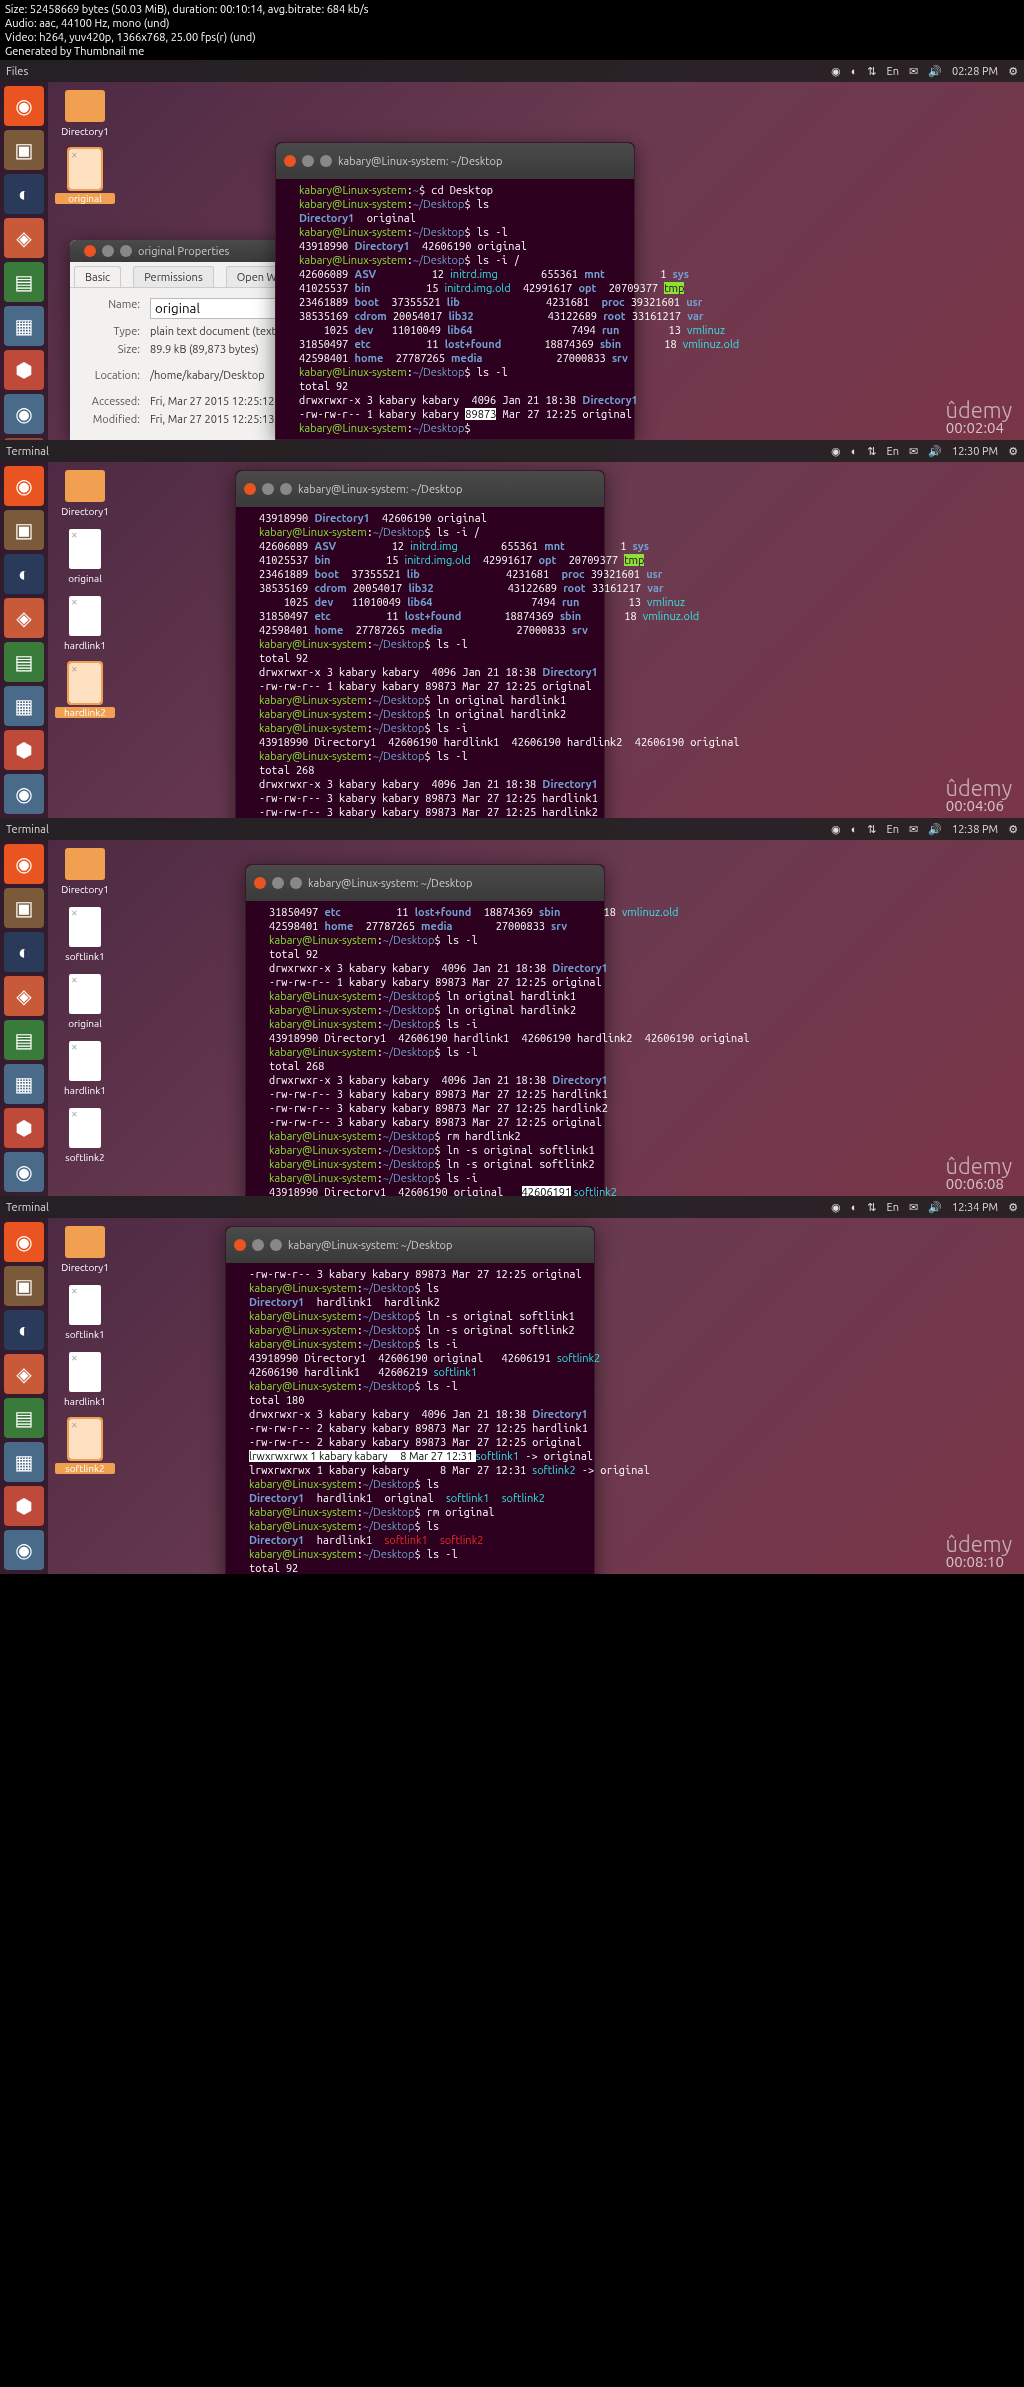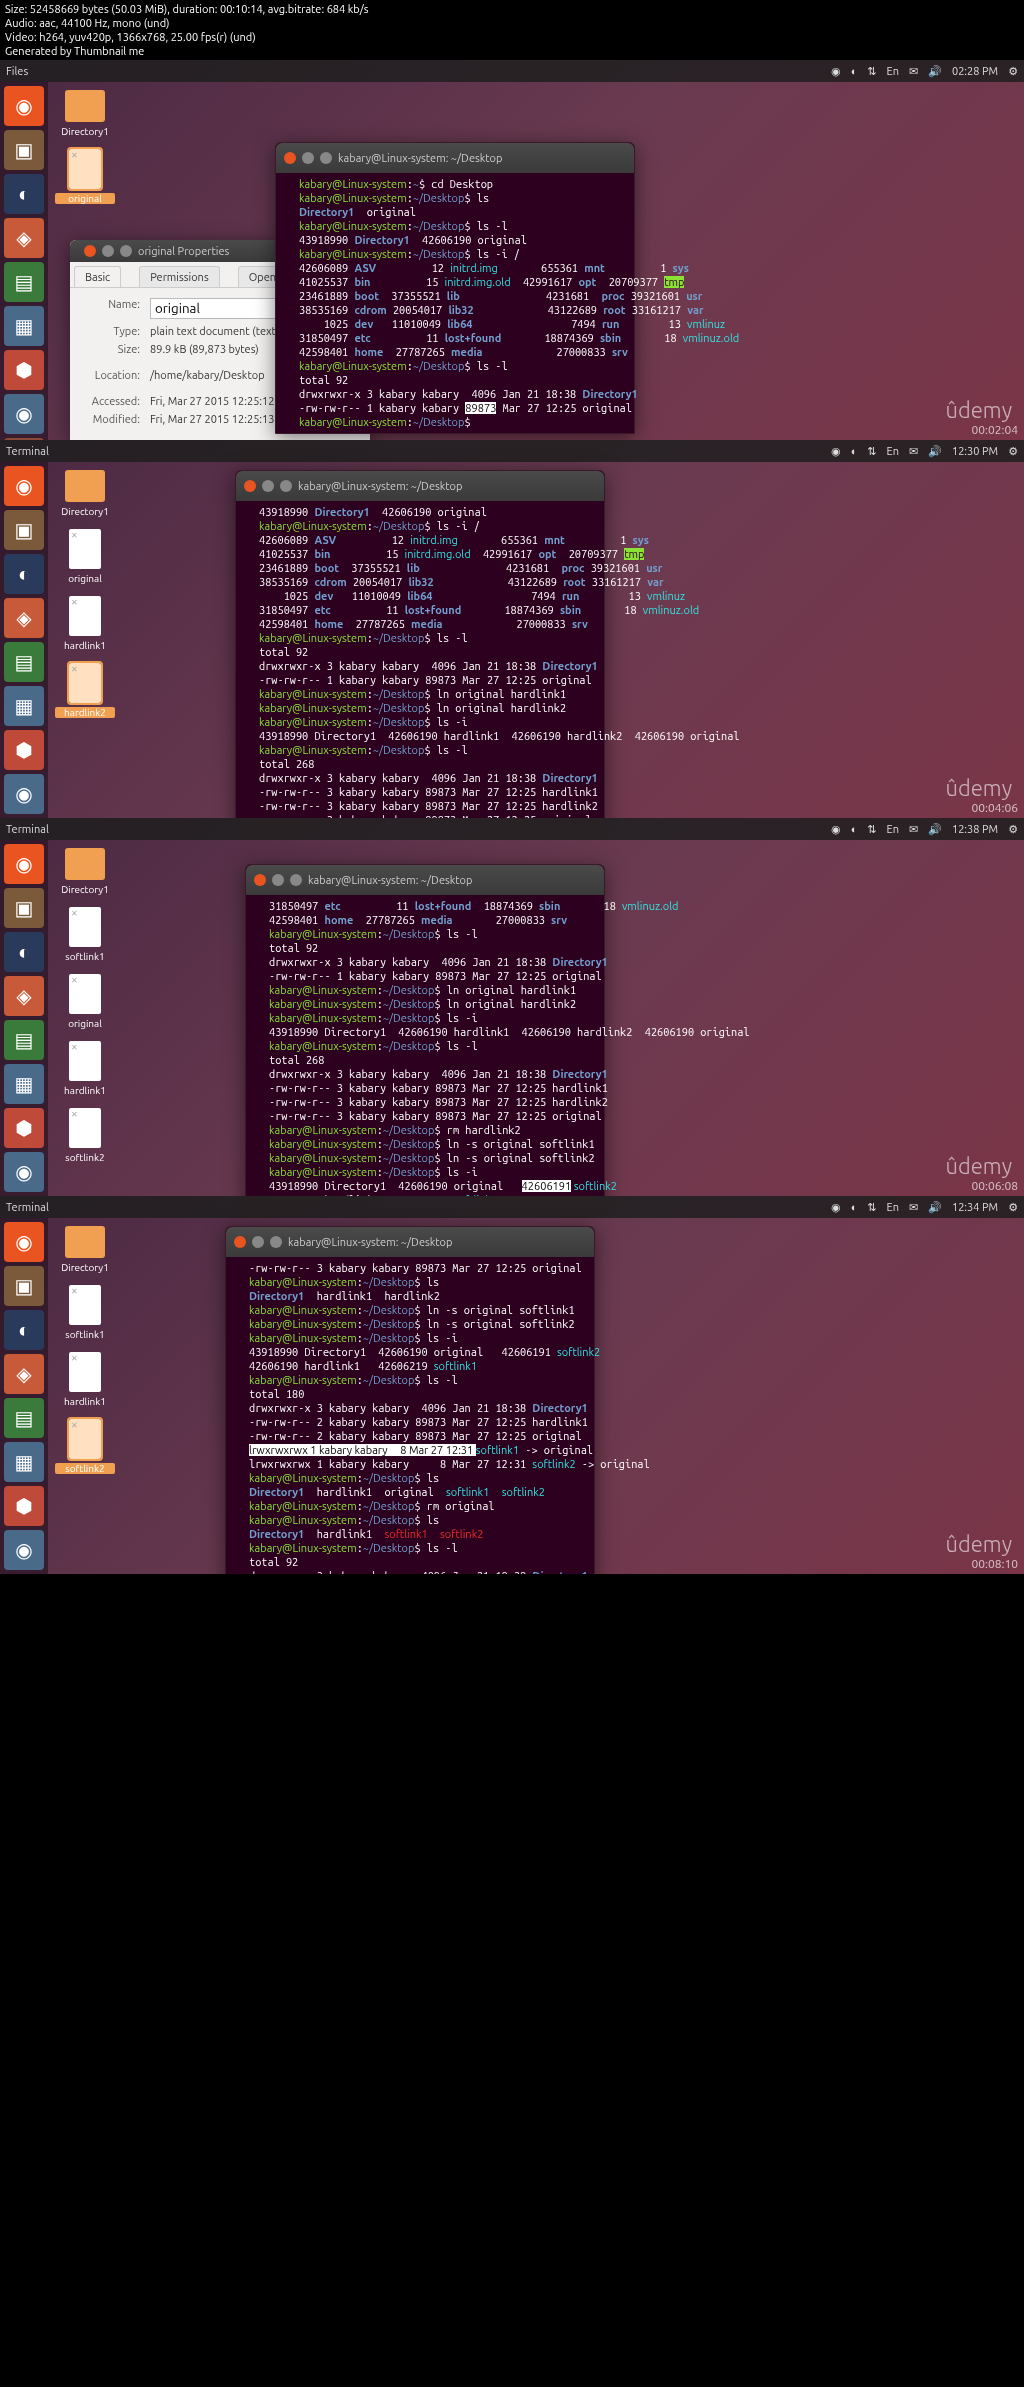--- a/index.html
+++ b/index.html
@@ -21,44 +21,44 @@
 .li-amazon{background:#4a6a8a}
 .li-settings{background:#8a4a3a}
 .desktop{position:absolute;left:55px;top:30px;display:flex;flex-direction:column;gap:12px}
 .desktop-icon{width:60px;text-align:center;font-size:10px;color:#fff}
 .di-folder{width:40px;height:32px;background:#f0a050;border-radius:3px;margin:0 auto 4px}
 .di-file{width:32px;height:40px;background:#fff;margin:0 auto 4px;border-radius:2px;position:relative}
 .di-file::before{content:"✕";color:#aaa;position:absolute;top:2px;left:2px;font-size:8px}
 .di-file.selected{outline:2px solid #f0a050;background:#ffe0c0}
 .icon-label.selected{background:#f0a050;border-radius:2px;padding:0 2px}
 .terminal{position:absolute;background:#2c001e;border:1px solid #3a1a2a;border-radius:6px 6px 0 0;box-shadow:0 4px 20px rgba(0,0,0,.5)}
-.term-title{height:30px;background:linear-gradient(#4a4a4a,#3a3a3a);border-radius:6px 6px 0 0;display:flex;align-items:center;padding:12px 8px;gap:6px;font-size:11px;color:#ccc}
+.term-title{height:36px;background:linear-gradient(#4a4a4a,#3a3a3a);border-radius:6px 6px 0 0;display:flex;align-items:center;padding:12px 8px;gap:6px;font-size:11px;color:#ccc}
 .win-btn{width:12px;height:12px;border-radius:50%}
 .wb-close{background:#e95420}
 .wb-min{background:#888}
 .wb-max{background:#888}
 .term-body{padding:4px 23px;font-family:"Ubuntu Mono",Consolas,monospace;font-size:11px;line-height:14px;color:#fff;white-space:pre}
 .c-prompt{color:#8ae234}
 .c-path{color:#729fcf}
 .c-dir{color:#729fcf;font-weight:bold}
 .c-link{color:#34e2e2}
 .c-red{color:#ef2929}
 .c-sel{background:#fff;color:#000}
 .c-selinv{background:#8ae234;color:#2c001e}
 .dialog{position:absolute;background:#f2f1f0;color:#333;border-radius:6px 6px 0 0;box-shadow:0 4px 20px rgba(0,0,0,.5);width:300px}
 .dialog-title{height:22px;background:linear-gradient(#4a4a4a,#3a3a3a);border-radius:6px 6px 0 0;display:flex;align-items:center;padding:0 14px;gap:6px;font-size:11px;color:#ccc}
-.dialog-tabs{display:flex;border-bottom:1px solid #ccc;padding:4px 4px 0;gap:18px;font-size:11px}
+.dialog-tabs{display:flex;border-bottom:1px solid #ccc;padding:4px 4px 0;gap:12px;font-size:11px}
 .dialog-tab{padding:4px 10px;background:#e8e8e8;border:1px solid #ccc;border-bottom:none;border-radius:3px 3px 0 0}
 .dialog-tab.active{background:#f2f1f0}
 .dialog-body{padding:10px;font-size:11px}
 .prop-row{display:flex;margin-bottom:6px;align-items:flex-start}
 .prop-label{width:70px;text-align:right;padding-right:10px;color:#555}
 .prop-input{border:1px solid #bbb;padding:2px 4px;background:#fff;flex:1}
 .watermark{position:absolute;bottom:18px;right:12px;font-size:22px;color:rgba(255,255,255,.6);font-weight:300}
-.timestamp{position:absolute;bottom:4px;right:6px;font-size:12px;color:rgba(255,255,255,.7)}
+.timestamp{position:absolute;bottom:4px;right:20px;font-size:15px;color:rgba(255,255,255,.7)}
 </style>
 </head>
 <body>
 
 <div class="header-text">
   <div>Size: 52458669 bytes (50.03 MiB), duration: 00:10:14, avg.bitrate: 684 kb/s</div>
   <div>Audio: aac, 44100 Hz, mono (und)</div>
   <div>Video: h264, yuv420p, 1366x768, 25.00 fps(r) (und)</div>
   <div>Generated by Thumbnail me</div>
 </div>

